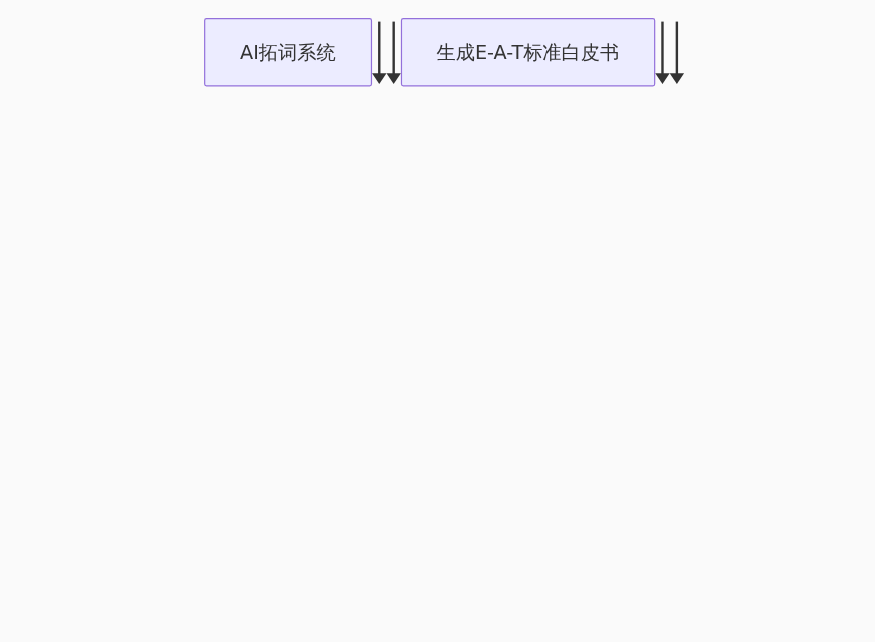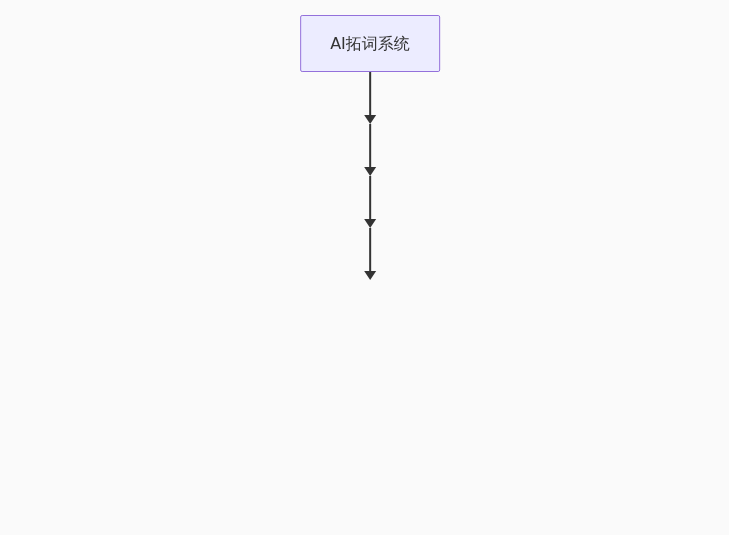--- a/index.html
+++ b/index.html
@@ -13,21 +13,21 @@
     font-family: "DejaVu Sans", "Liberation Sans", sans-serif;
     overflow: hidden;
     position: relative;
   }
   .flowchart {
     position: absolute;
     left: 370px;
     top: 15px;
     transform: translateX(-50%);
     display: flex;
-    flex-direction: column;
+    flex-direction: row;
     align-items: center;
   }
   .node {
     box-sizing: border-box;
     height: 57px;
     padding: 0 29px;
     display: flex;
     align-items: center;
     justify-content: center;
     background: var(--node-fill, #ECECFF);
@@ -69,20 +69,21 @@
     <div class="arrow-line"></div>
     <div class="arrow-head"></div>
   </div>
 
 
   <div class="arrow">
     <div class="arrow-line"></div>
     <div class="arrow-head"></div>
   </div>
 
+  <div class="node">生成E-A-T标准白皮书</div>
 
   <div class="arrow">
     <div class="arrow-line"></div>
     <div class="arrow-head"></div>
   </div>
 
 
   <div class="arrow">
     <div class="arrow-line"></div>
     <div class="arrow-head"></div>

